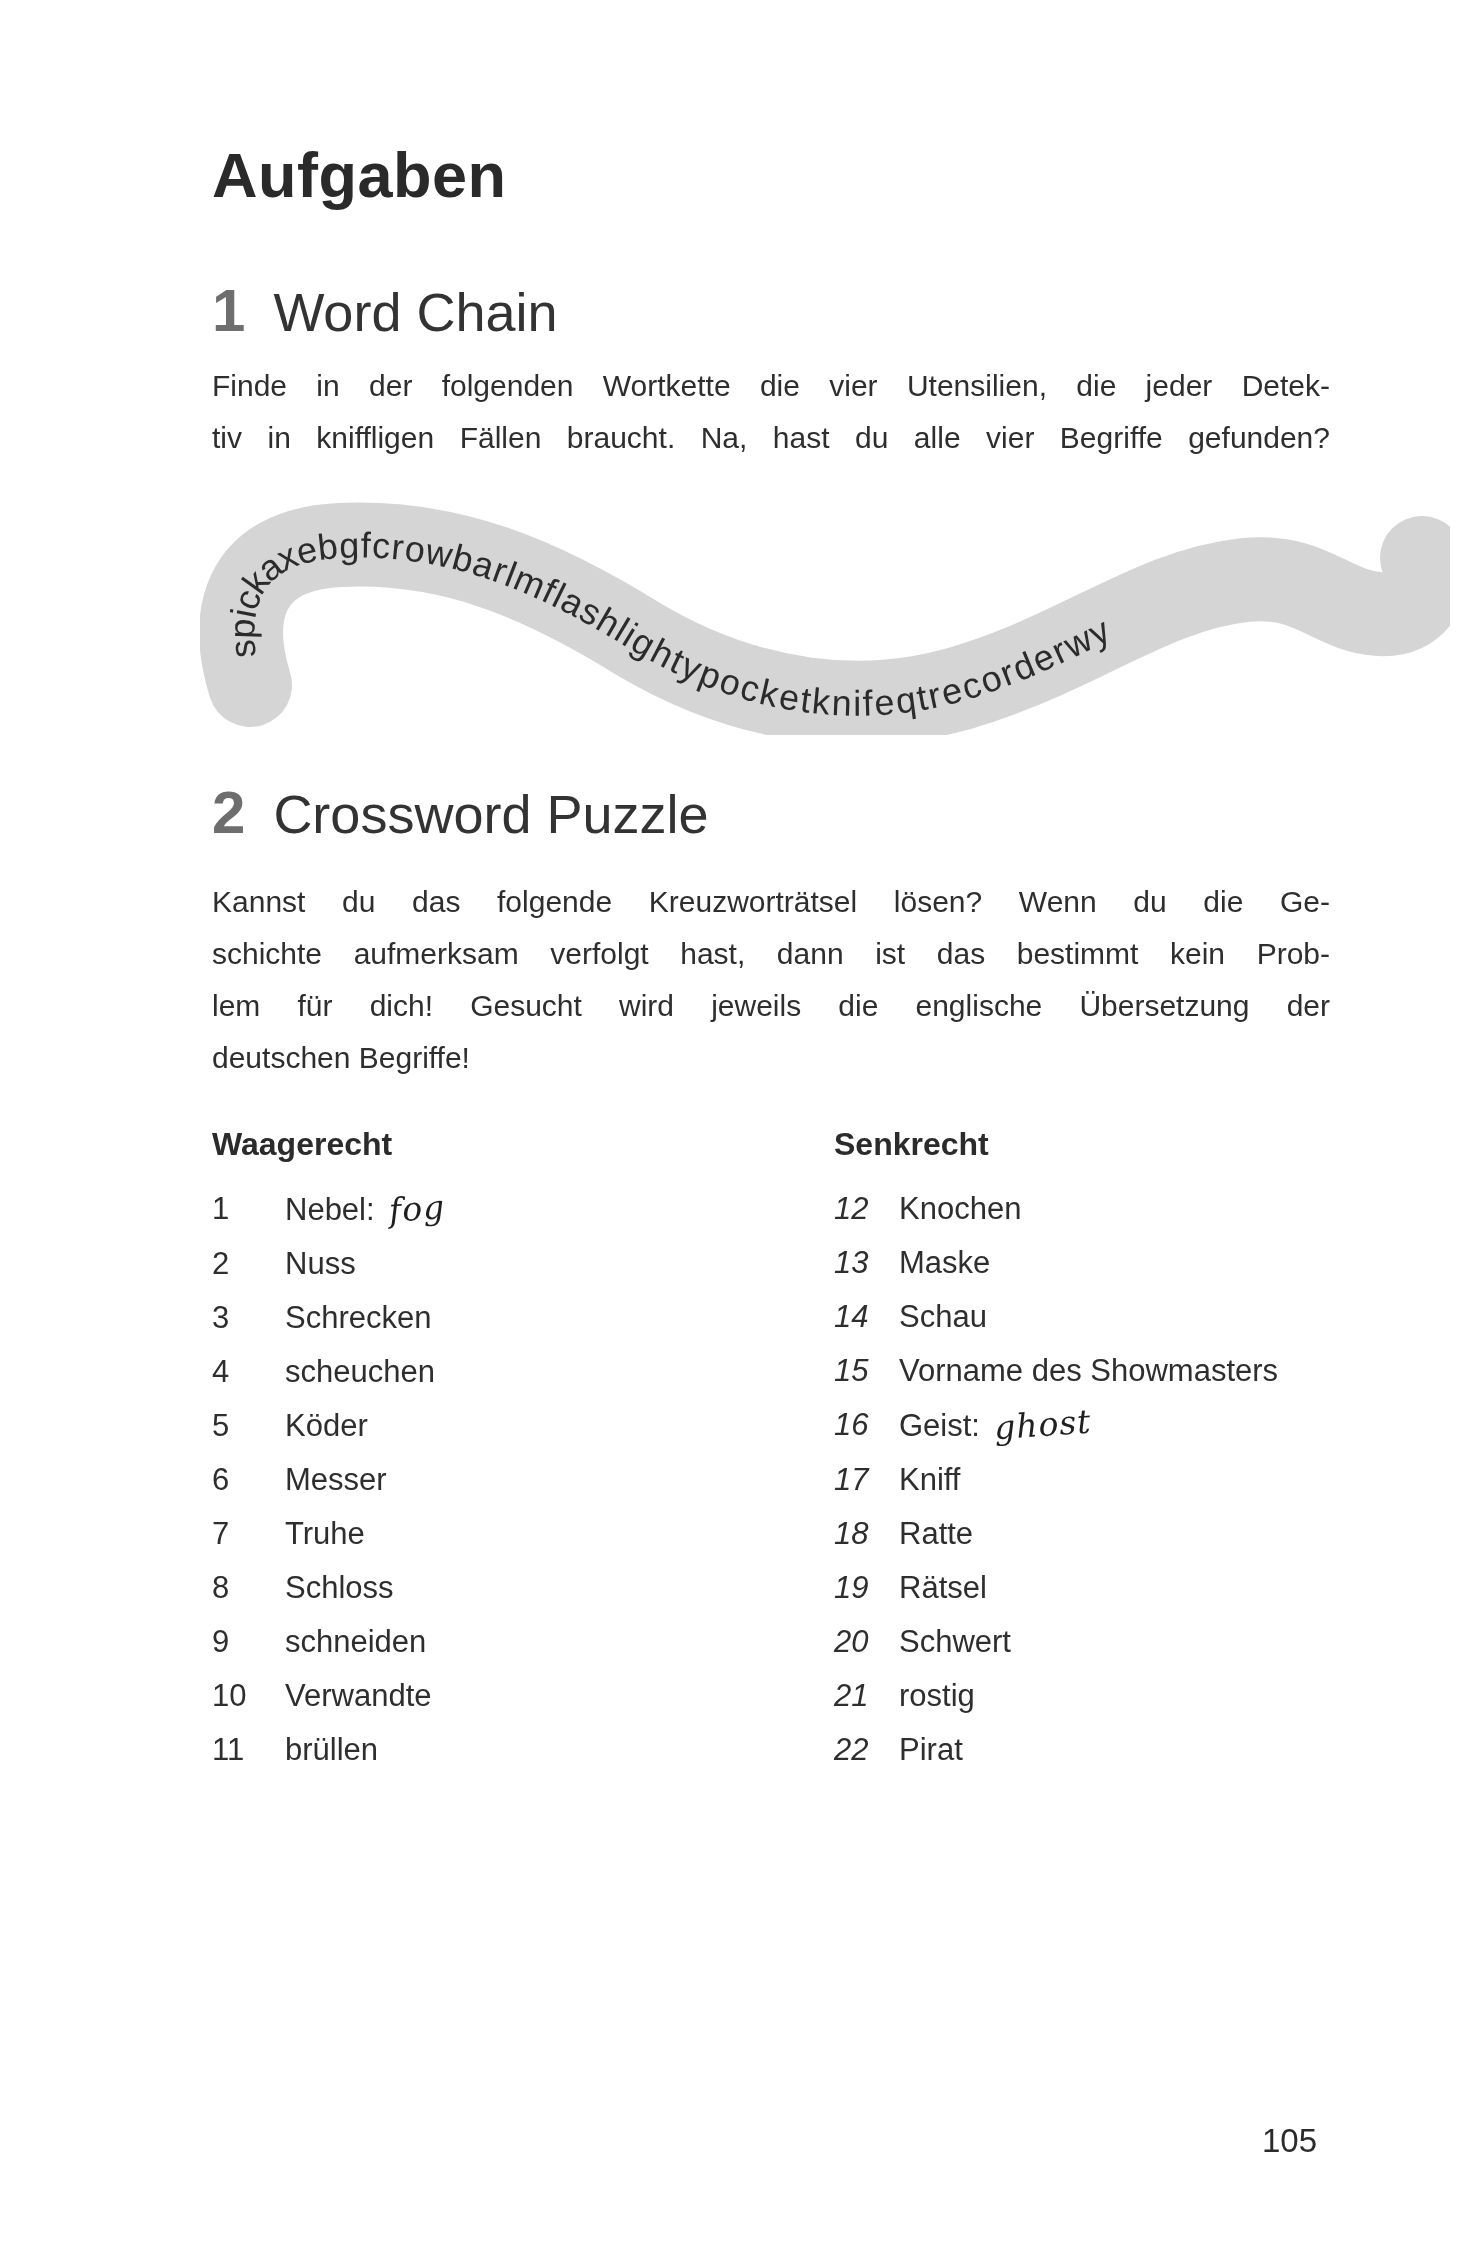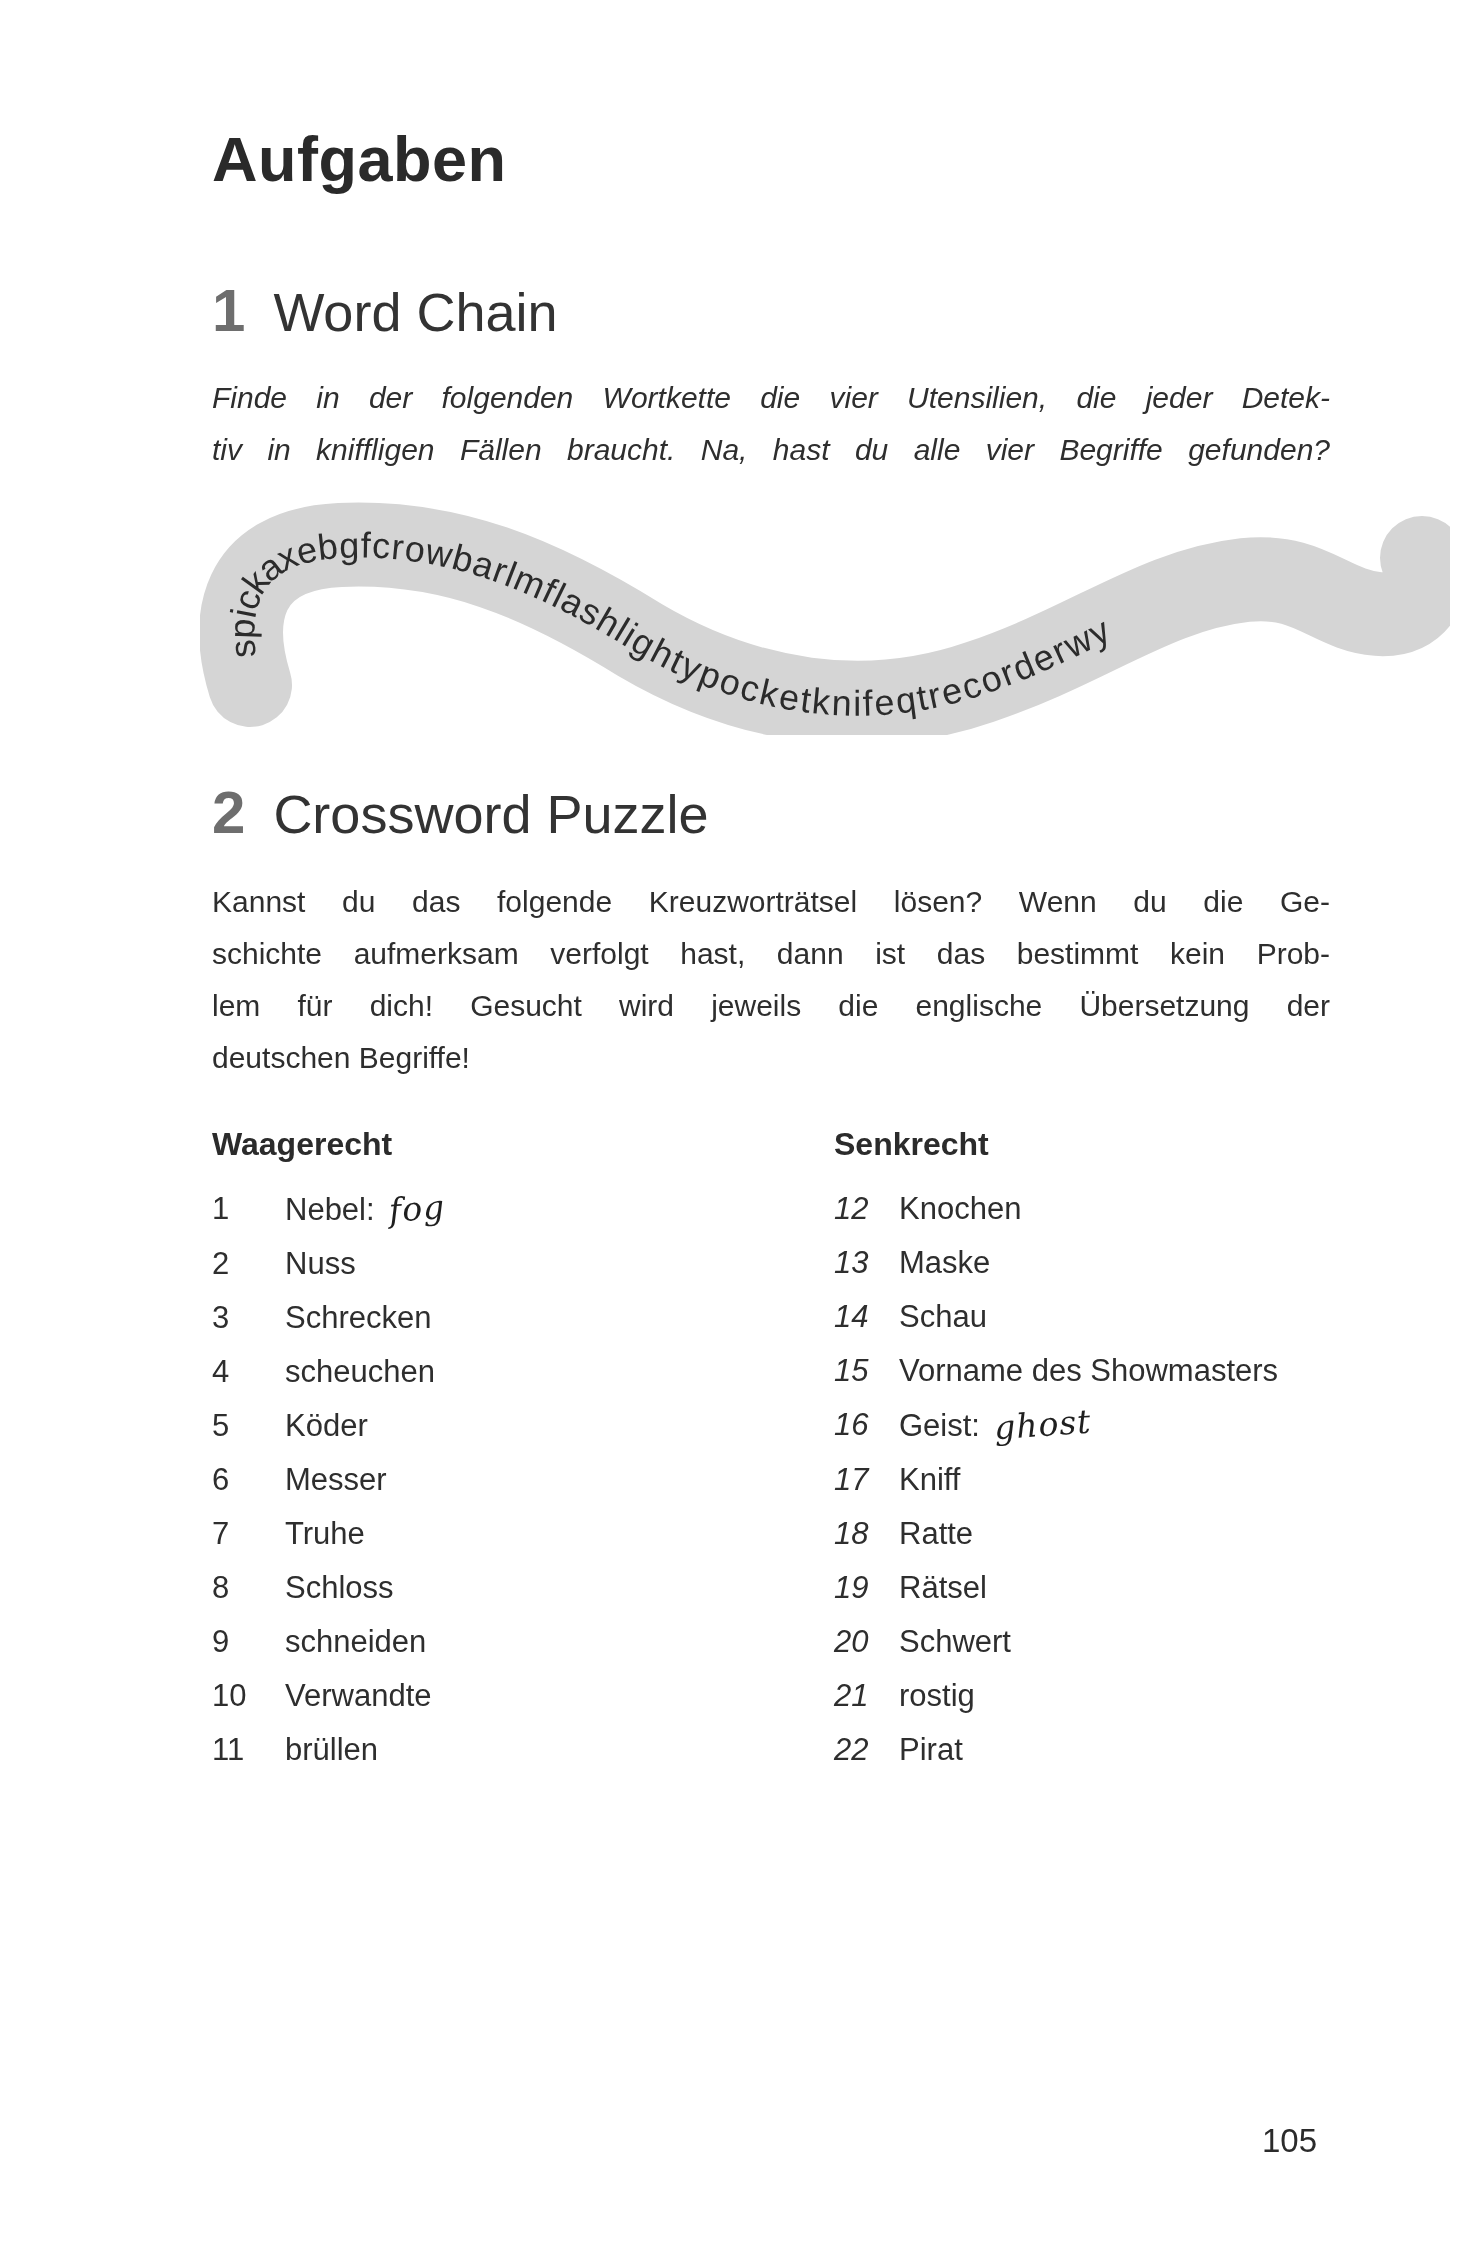--- a/index.html
+++ b/index.html
@@ -9,21 +9,21 @@
     height: 2245px;
     background: #ffffff;
     font-family: "Liberation Sans", sans-serif;
     color: #2e2e2e;
     overflow: hidden;
   }
 
   
   .page-title {
     position: absolute;
-    left: 212px; top: 123px;
+    left: 212px; top: 139px;
     font-size: 63px;
     font-weight: bold;
     color: #2a2a2a;
     letter-spacing: 0.5px;
   }
 
   
   .section-heading {
     position: absolute;
     left: 212px;
@@ -45,21 +45,21 @@
   #heading-2 { top: 778px; }
 
   
   .para {
     position: absolute;
     left: 212px;
     width: 1118px;
     font-size: 30px;
     color: #2e2e2e;
   }
-  #para-1 { top: 372px; font-style: italic; }
+  #para-1 { top: 360px; }
   #para-2 { top: 876px; }
   .para .line {
     line-height: 52px;
     text-align: justify;
     text-align-last: justify;
     white-space: normal;
   }
   #para-2 .line:last-child { text-align-last: left; }
 
   

